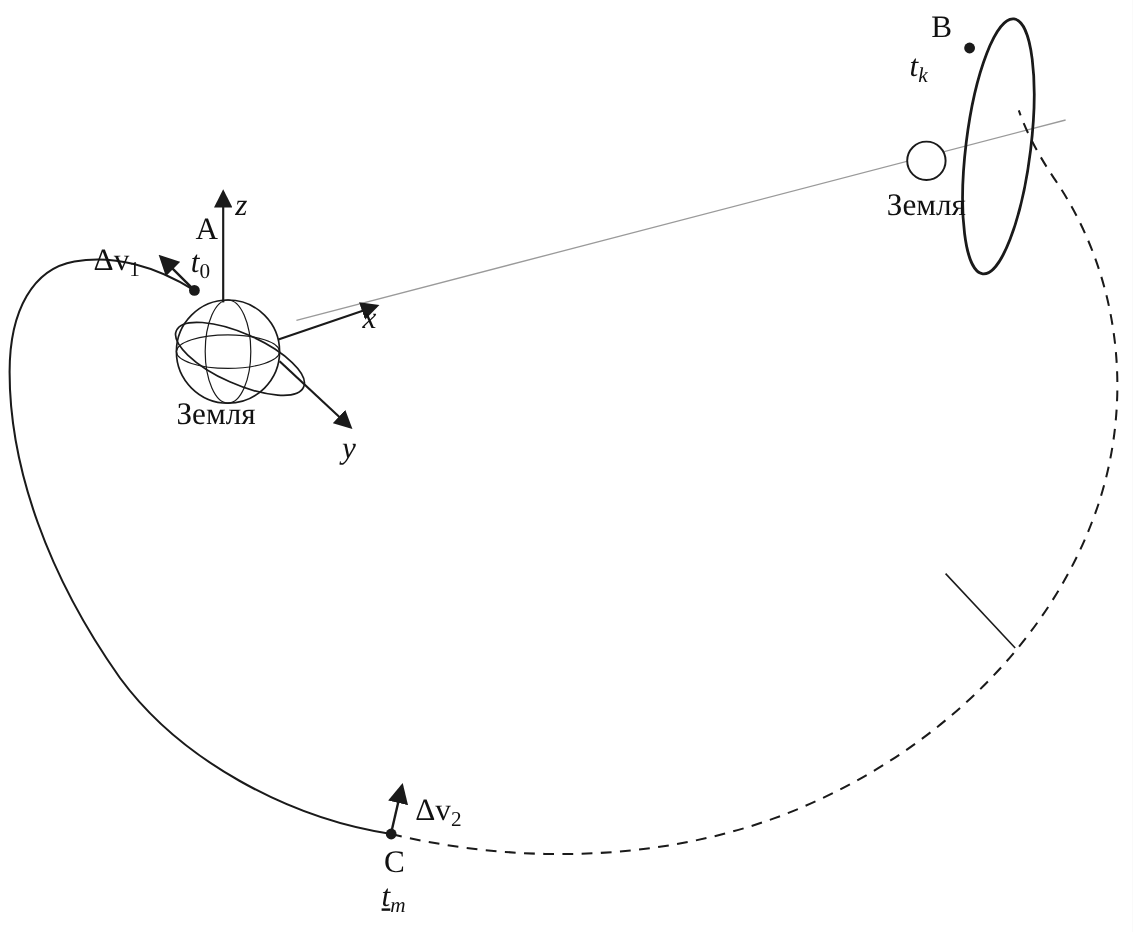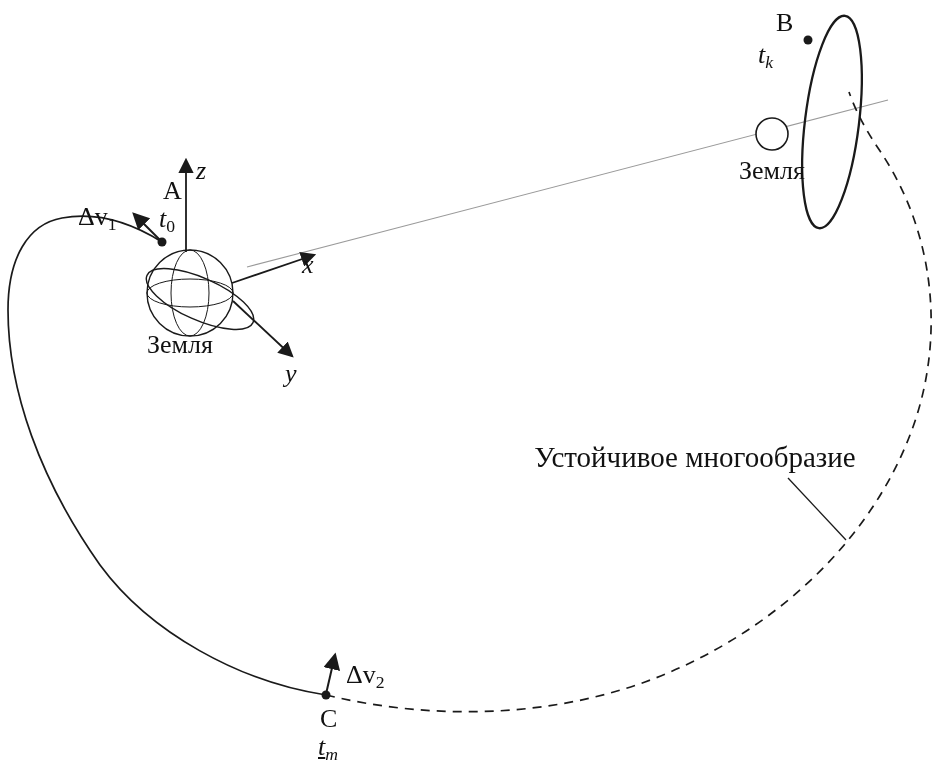--- a/index.html
+++ b/index.html
@@ -95,20 +95,19 @@
   <div class="lbl" style="left:78px;top:203px;"><span>Δv</span><sub>1</sub></div>
 
   <div class="lbl center" style="left:130px;top:331px;width:100px;">Земля</div>
 
   <div class="lbl center" style="left:730px;top:157px;width:84px;">Земля</div>
 
   <div class="lbl" style="left:776px;top:9px;">B</div>
   <div class="lbl" style="left:758px;top:41px;"><span class="it">t</span><sub class="it">k</sub></div>
 
 
-  <div class="lbl center big" style="left:495px;top:442px;width:400px;">Устойчивое многообразие</div>
 
   <div class="lbl" style="left:346px;top:661px;"><span>Δv</span><sub>2</sub></div>
 
   <div class="lbl" style="left:320px;top:705px;">C</div>
   <div class="lbl" style="left:318px;top:733px;text-decoration:underline;"><span class="it">t</span><sub class="it">m</sub></div>
 
 </div>
 
 </body></html>

